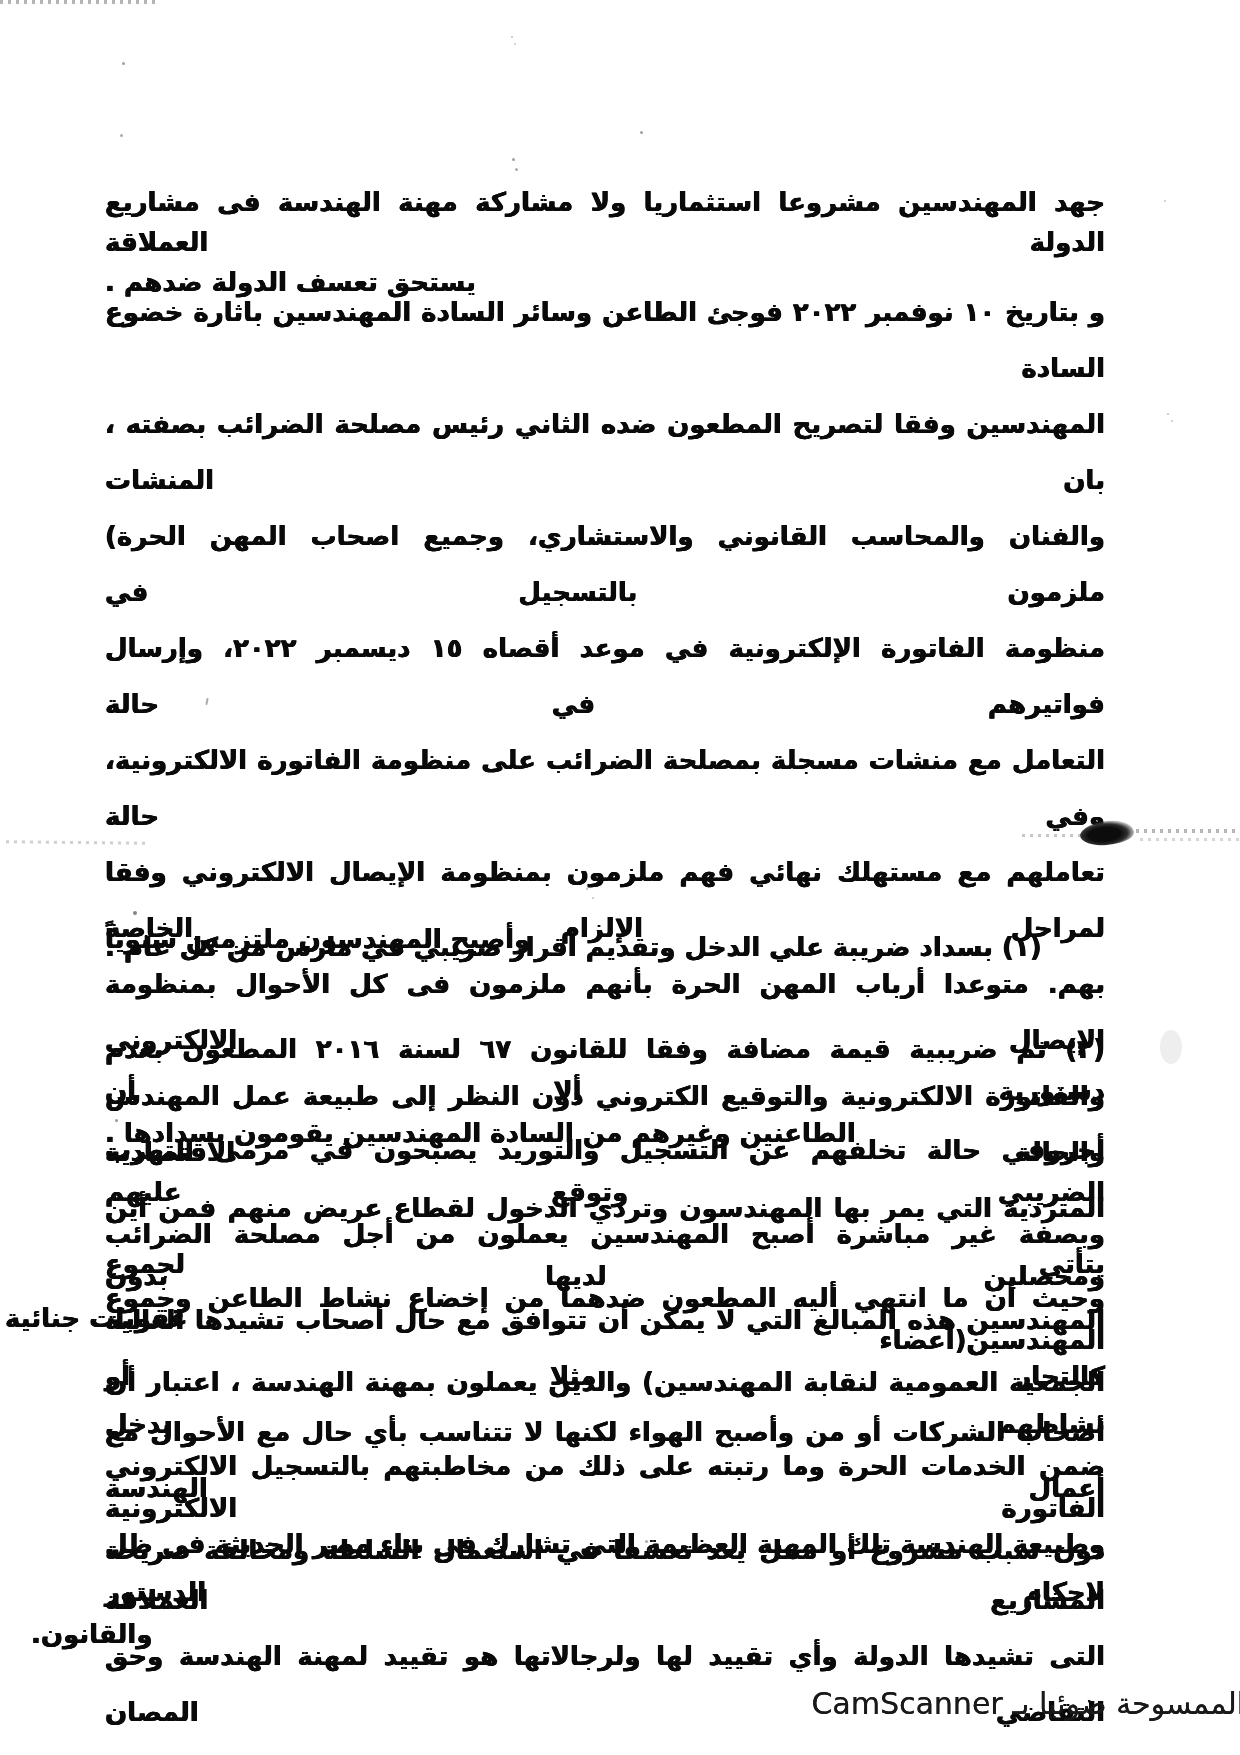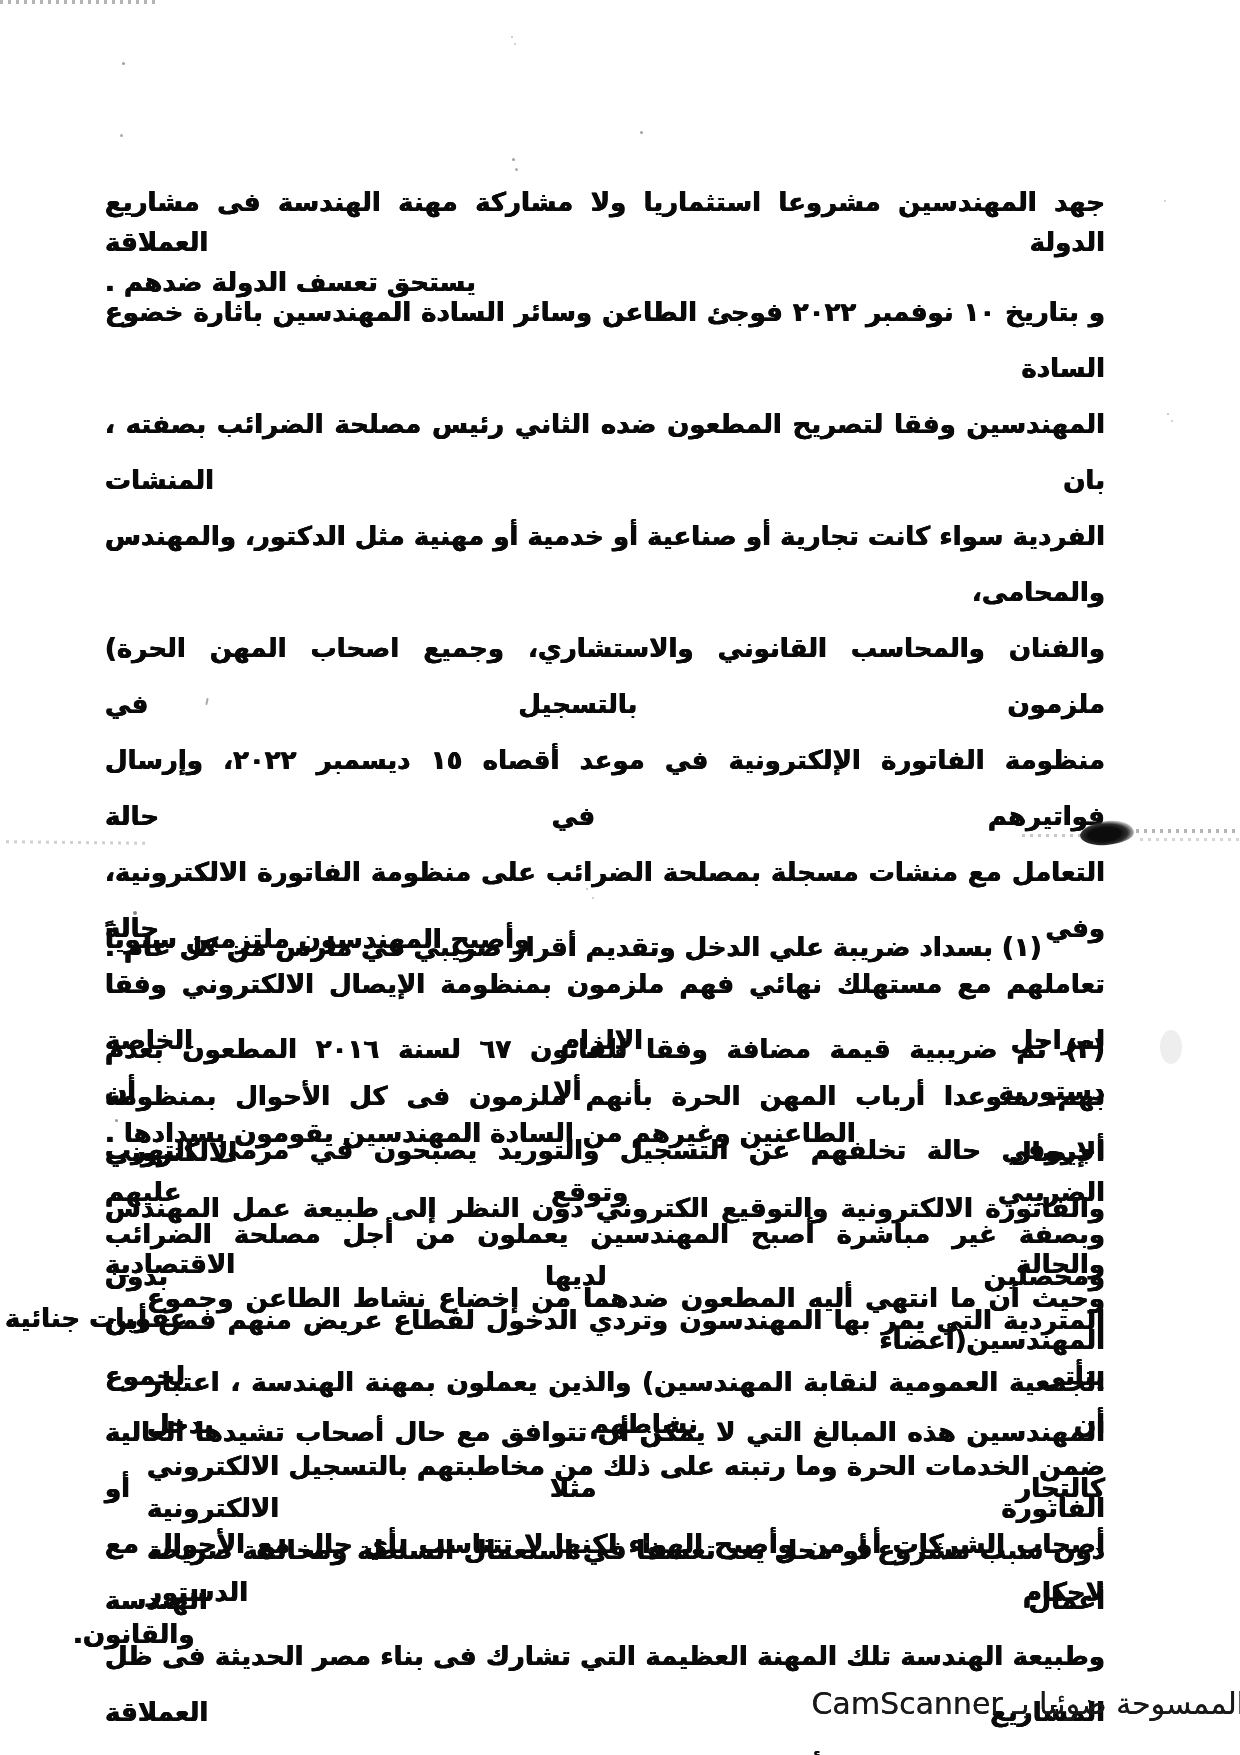--- a/index.html
+++ b/index.html
@@ -50,21 +50,20 @@
 <div class="page">
 
   <div class="doc-text">
       <div class="para" style="top: 182px; line-height: 40px;">
         <div class="line l-just">جهد المهندسين مشروعا استثماريا ولا مشاركة مهنة الهندسة فى مشاريع الدولة العملاقة</div>
         <div class="line l-end">يستحق تعسف الدولة ضدهم .</div>
       </div>
       <div class="para" style="top: 284px; line-height: 56px;">
         <div class="line l-just">و بتاريخ ١٠ نوفمبر ٢٠٢٢ فوجئ الطاعن وسائر السادة المهندسين باثارة خضوع السادة</div>
         <div class="line l-just">المهندسين وفقا لتصريح المطعون ضده الثاني رئيس مصلحة الضرائب بصفته ، بان المنشات</div>
-        <div class="line l-just">الفردية سواء كانت تجارية أو صناعية أو خدمية أو مهنية مثل الدكتور، والمهندس والمحامى،</div>
         <div class="line l-just">والفنان والمحاسب القانوني والاستشاري، وجميع اصحاب المهن الحرة) ملزمون بالتسجيل في</div>
         <div class="line l-just">منظومة الفاتورة الإلكترونية في موعد أقصاه ١٥ ديسمبر ٢٠٢٢، وإرسال فواتيرهم في حالة</div>
         <div class="line l-just">التعامل مع منشات مسجلة بمصلحة الضرائب على منظومة الفاتورة الالكترونية، وفي حالة</div>
         <div class="line l-just">تعاملهم مع مستهلك نهائي فهم ملزمون بمنظومة الإيصال الالكتروني وفقا لمراحل الإلزام الخاصة</div>
         <div class="line l-just">بهم. متوعدا أرباب المهن الحرة بأنهم ملزمون فى كل الأحوال بمنظومة الإيصال الالكتروني</div>
         <div class="line l-just">والفاتورة الالكترونية والتوقيع الكتروني دون النظر إلى طبيعة عمل المهندس والحالة الاقتصادية</div>
         <div class="line l-just">المتردية التي يمر بها المهندسون وتردي الدخول لقطاع عريض منهم فمن أين يتأتي لجموع</div>
         <div class="line l-just">المهندسين هذه المبالغ التي لا يمكن أن تتوافق مع حال أصحاب تشيدها العالية كالتجار مثلا أو</div>
         <div class="line l-just">أصحاب الشركات أو من وأصبح الهواء لكنها لا تتناسب بأي حال مع الأحوال مع أعمال الهندسة</div>
         <div class="line l-just">وطبيعة الهندسة تلك المهنة العظيمة التي تشارك فى بناء مصر الحديثة فى ظل المشاريع العملاقة</div>
@@ -79,21 +78,21 @@
       </div>
       <div class="para" style="top: 1028px; line-height: 42px;">
         <div class="line l-just">(٢) ثم ضريبية قيمة مضافة وفقا للقانون ٦٧ لسنة ٢٠١٦ المطعون بعدم دستورية ألا أن</div>
         <div class="line l-end">الطاعنين وغيرهم من السادة المهندسين يقومون بسدادها .</div>
       </div>
       <div class="para" style="top: 1129px; line-height: 42px;">
         <div class="line l-just">أجروفي حالة تخلفهم عن التسجيل والتوريد يصبحون في مرمى التهرب الضريبي وتوقع عليهم</div>
         <div class="line l-just">وبصفة غير مباشرة أصبح المهندسين يعملون من أجل مصلحة الضرائب ومحصلين لديها بدون</div>
         <div class="line l-end" style="padding-right: 119px;">عقوبات جنائية .</div>
       </div>
-      <div class="para" style="top: 1277px; line-height: 42px; margin-left: 42px;">
+      <div class="para" style="top: 1277px; line-height: 42px;">
         <div class="line l-just">وحيث أن ما انتهي أليه المطعون ضدهما من إخضاع نشاط الطاعن وجموع المهندسين(أعضاء</div>
         <div class="line l-just">الجمعية العمومية لنقابة المهندسين) والذين يعملون بمهنة الهندسة ، اعتبار أن نشاطهم يدخل</div>
         <div class="line l-just">ضمن الخدمات الحرة وما رتبته على ذلك من مخاطبتهم بالتسجيل الالكتروني الفاتورة الالكترونية</div>
         <div class="line l-just">دون سبب مشروع أو محل يعد تعسفا في استعمال السلطة ومخالفة صريحة لاحكام الدستور</div>
         <div class="line l-end" style="padding-right: 74px;">والقانون.</div>
       </div>
     </div>
 
   <div class="footer"><span>الممسوحة ضوئيا بـ</span> <span>CamScanner</span></div>
 

